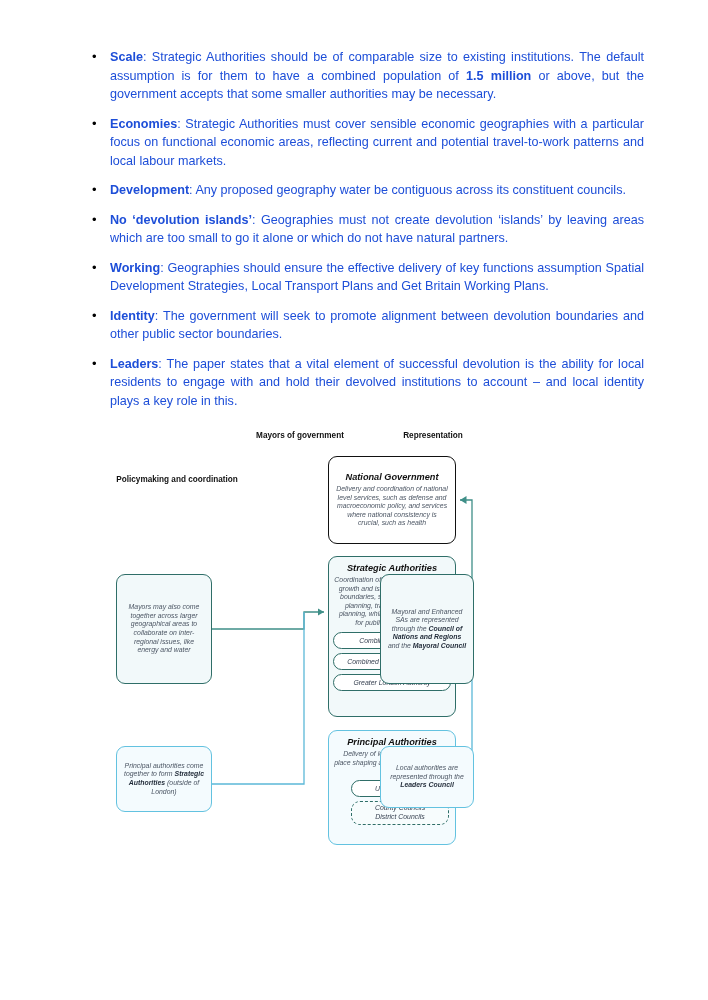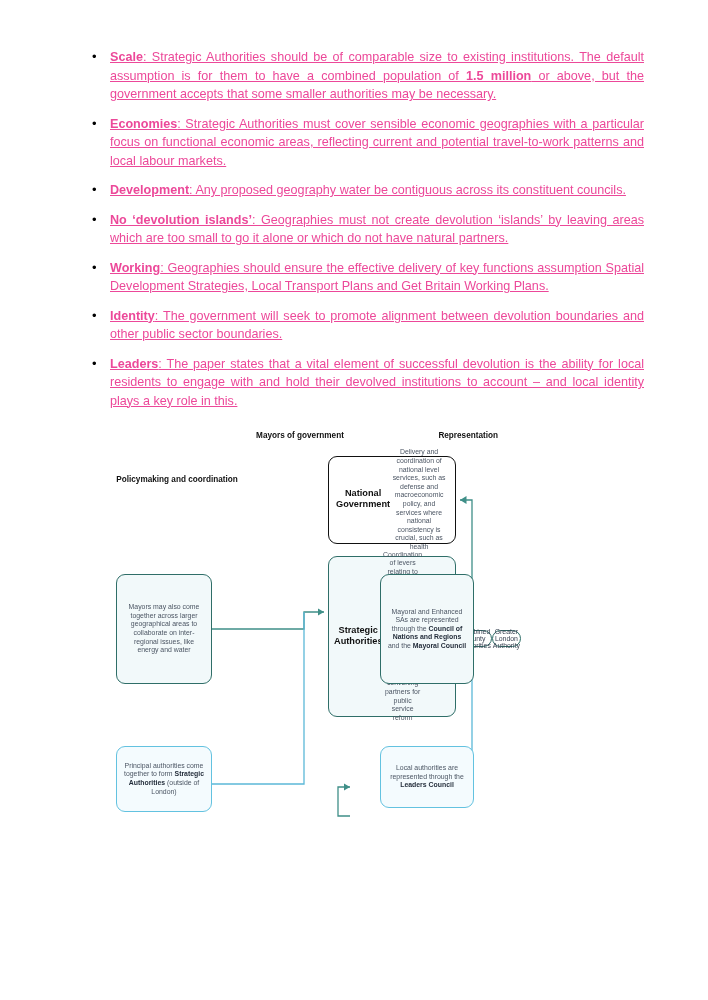--- a/index.html
+++ b/index.html
@@ -37,22 +37,21 @@
     padding-left: 4px;
     box-sizing: border-box;
     color: #000;
   }
   .bullet-text {
     flex: 1;
     font-size: 12.6px;
     line-height: 18.5px;
     text-align: justify;
     text-justify: inter-word;
-    color: #ec4899;
-    text-decoration: underline;
+    color: #1d4ed8;
   }
   .bullet-text b { font-weight: bold; }
 
   
   .diagram {
     position: absolute;
     left: 100px;
     top: 424px;
     width: 400px;
     height: 430px;
@@ -60,30 +59,32 @@
   .col-head {
     position: absolute;
     font-size: 8.2px;
     font-weight: bold;
     text-align: center;
     line-height: 11px;
     color: #111;
   }
   .ch-left  { left: 12px;  top: 6px;  width: 130px; margin-top: 44px; }
   .ch-mid   { left: 140px; top: 6px;  width: 120px; }
-  .ch-right { left: 268px; top: 6px;  width: 130px; text-align: right; }
+  .ch-right { left: 268px; top: 6px;  width: 130px; }
 
   .node {
     position: absolute;
     box-sizing: border-box;
     text-align: center;
     display: flex;
+    flex-direction: column;
     justify-content: center;
     align-items: center;
     z-index: 3;
+    font-style: italic;
   }
   .node .ttl {
     font-size: 9.2px;
     font-weight: bold;
     color: #111;
     margin-bottom: 2px;
     line-height: 11px;
   }
   .node .body {
     font-size: 6.9px;
@@ -270,20 +271,31 @@
   </div>
 
   <div class="node" id="nodeStrategic">
     <div class="ttl">Strategic Authorities</div>
     <div class="body">Coordination of levers relating to local growth and issues crossing council boundaries, such as infrastructure planning, transport, and spatial planning, while convening partners for public service reform</div>
     <div class="sub">Combined Authorities</div>
     <div class="sub">Combined County Authorities</div>
     <div class="sub">Greater London Authority</div>
   </div>
 
+  <div class="node" id="nodePrincipal">
+    <div class="ttl">Principal Authorities</div>
+    <div class="body">Delivery of local public services, place shaping and local public service reform</div>
+    <div class="sub">Unitary Councils</div>
+    <div class="sub dashed">
+      <div>
+        <div>County Councils</div>
+        <div>District Councils</div>
+      </div>
+    </div>
+  </div>
 
   <div class="node side" id="nodeMayors">
     <div class="body">Mayors may also come together across larger geographical areas to collaborate on inter-regional issues, like energy and water</div>
   </div>
 
   <div class="node side" id="nodePrincipalNote">
     <div class="body"><span>Principal authorities come together to form </span><b>Strategic Authorities</b><span> (outside of London)</span></div>
   </div>
 
   <div class="node side" id="nodeCouncilNations">

